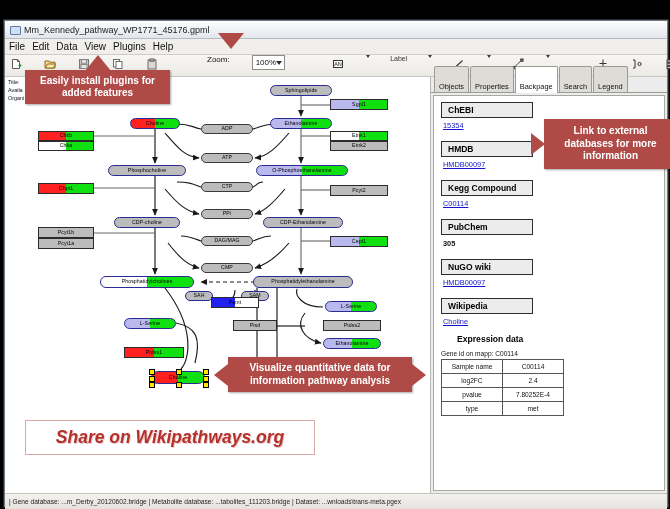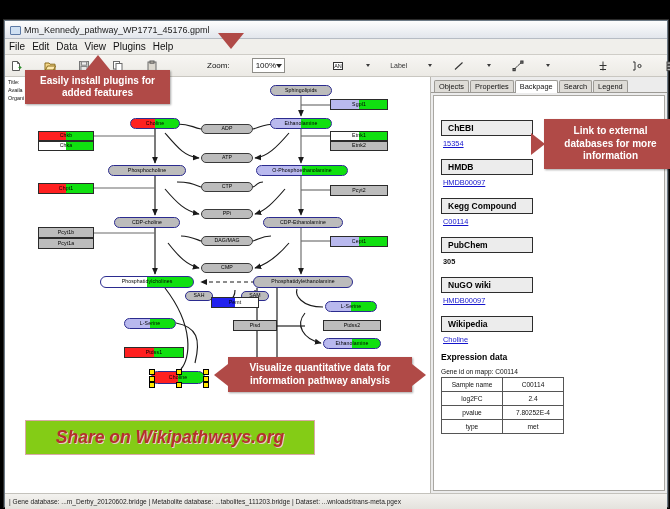--- a/index.html
+++ b/index.html
@@ -16,21 +16,21 @@
   .titlebar .tb-ico:before{content:"";position:absolute;left:1px;top:2px;width:9px;height:7px;
       border:1px solid #5c7aa6;background:#cfe0f2;border-radius:1px;}
   .titlebar .tb-txt{font-size:9px;color:#1b1b1b;white-space:nowrap;}
 
   
   .menubar{height:15px;background:#f0efeb;border-bottom:1px solid #cfcdc7;display:flex;align-items:center;padding-left:4px;gap:7px;}
   .menubar span{font-size:10px;color:#111;}
 
   
   .toolbar{height:21px;background:linear-gradient(#f7f6f3,#eceae5);border-bottom:1px solid #c9c7c1;
-           display:flex;align-items:center;padding:0 4px;gap:20px;position:relative;}
+           display:flex;align-items:flex-start;padding:0 4px;gap:20px;position:relative;}
   .tbtn{width:15px;height:15px;display:flex;align-items:center;justify-content:center;border:1px solid transparent;}
   .tbtn svg{display:block;}
   .tsep{width:1px;height:13px;background:#bdbbb5;margin:0 3px;}
   .zoomlbl{font-size:8px;color:#111;margin-left:2px;margin-right:2px;}
   .combo{height:13px;border:1px solid #8e8d88;background:#fff;display:flex;align-items:center;
          justify-content:space-between;padding:0 2px 0 3px;font-size:8px;color:#111;}
   .combo .arr{width:0;height:0;border-left:3px solid transparent;border-right:3px solid transparent;border-top:4px solid #2a2a2a;}
   .tinyarr{width:0;height:0;border-left:2.5px solid transparent;border-right:2.5px solid transparent;border-top:3.5px solid #3a3a3a;margin-left:1px;}
   .mini{font-size:7px;color:#333;}
 
@@ -47,29 +47,29 @@
   .shared{border-radius:7px;border:1px solid #3a3a3a;background:#bcbcbc;}
   .gene{border:1px solid #2b2b2b;background:#bcbcbc;}
   .corner{position:absolute;width:4px;height:4px;background:#ffe600;border:1px solid #000;z-index:6;}
   svg.edges{position:absolute;left:0;top:0;width:425px;height:405px;}
 
   .metainfo{position:absolute;left:3px;top:2px;font-size:5.4px;color:#111;line-height:1.45;}
 
   
   .tabs{display:flex;align-items:flex-end;height:15px;padding-left:3px;gap:1px;background:#ececec;
         border-bottom:1px solid #9c9a95;}
-  .tab{font-size:7.4px;color:#111;padding:1px 4px 1px;border:1px solid #9c9a95;border-bottom:none;
+  .tab{font-size:7.4px;color:#111;padding:15px 4px 1px;border:1px solid #9c9a95;border-bottom:none;
        background:#dedcd7;border-radius:2px 2px 0 0;}
   .tab.active{background:#fff;padding-bottom:2px;margin-bottom:-1px;}
-  .panelinner{flex:1;background:#fff;margin:2px;border:1px solid #a9a7a2;padding:21px 7px;overflow:hidden;position:relative;}
+  .panelinner{flex:1;background:#fff;margin:2px;border:1px solid #a9a7a2;padding:3px 7px;overflow:hidden;position:relative;}
   .dbhead{display:inline-block;border:1px solid #2d2d2d;background:#ececec;font-size:8.5px;font-weight:bold;
           color:#000;padding:2px 6px;min-width:78px;}
   .dblink{display:block;margin:3px 0 8px 2px;font-size:7.4px;color:#1414cc;text-decoration:underline;}
   .dbplain{display:block;margin:4px 0 8px 2px;font-size:7.4px;color:#111;font-weight:bold;}
-  .exph{font-size:8.6px;font-weight:bold;color:#000;margin:2px 0 6px;}
+  .exph{font-size:8.6px;font-weight:bold;color:#000;margin:2px 16px 6px;}
   .geneid{font-size:6.6px;color:#111;margin-bottom:2px;}
   table.expr{border-collapse:collapse;}
   table.expr td{border:1px solid #555;font-size:6.6px;color:#111;text-align:center;padding:2px 4px;height:9px;}
   table.expr td.k{width:52px;}
   table.expr td.v{width:52px;}
 
   
   .statusbar{height:15px;background:linear-gradient(#f3f2ef,#e4e2dd);border-top:1px solid #c4c2bc;
              display:flex;align-items:center;padding-left:4px;}
   .statusbar span{font-size:6.6px;color:#222;white-space:nowrap;}
@@ -79,21 +79,21 @@
            display:flex;align-items:center;justify-content:center;z-index:40;box-sizing:border-box;
            box-shadow:1px 1px 2px rgba(0,0,0,.35);line-height:1.25;}
   .arrow-d{position:absolute;z-index:40;width:0;height:0;border-left:13px solid transparent;
            border-right:13px solid transparent;border-top:16px solid #b04a47;}
   .arrow-u{position:absolute;z-index:40;width:0;height:0;border-left:13px solid transparent;
            border-right:13px solid transparent;border-bottom:16px solid #b04a47;}
   .arrow-l{position:absolute;z-index:40;width:0;height:0;border-top:11px solid transparent;
            border-bottom:11px solid transparent;border-right:14px solid #b04a47;}
   .arrow-r{position:absolute;z-index:40;width:0;height:0;border-top:11px solid transparent;
            border-bottom:11px solid transparent;border-left:14px solid #b04a47;}
-  .sharebox{position:absolute;z-index:40;border:1px solid #d9a9a6;background:#84cc16;
+  .sharebox{position:absolute;z-index:40;border:1px solid #d9a9a6;background:#ffffff;
             display:flex;align-items:center;justify-content:center;}
   .sharebox span{font-style:italic;font-weight:bold;color:#b3312c;font-size:17.5px;
                  text-shadow:1px 1px 0 #e9c9c7;}
 </style>
 </head>
 <body>
 
 <div id="root">
   <div class="win">
 

